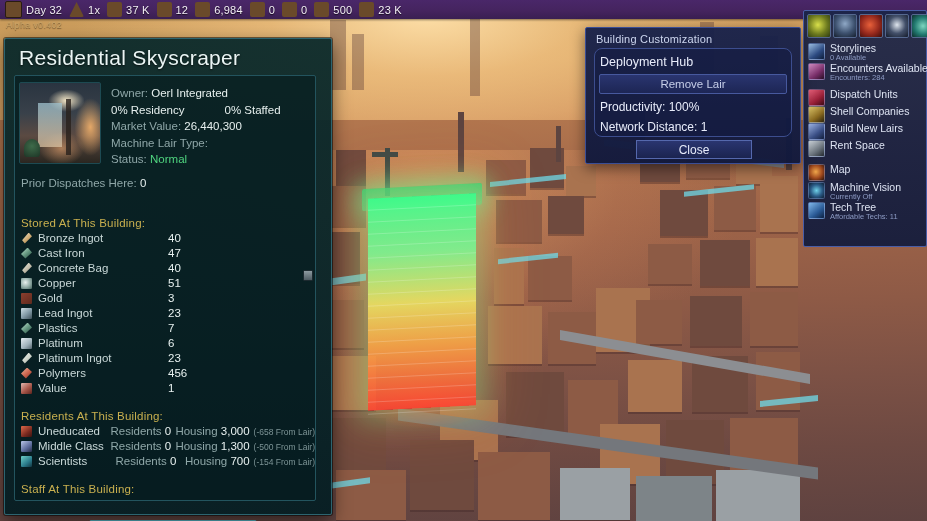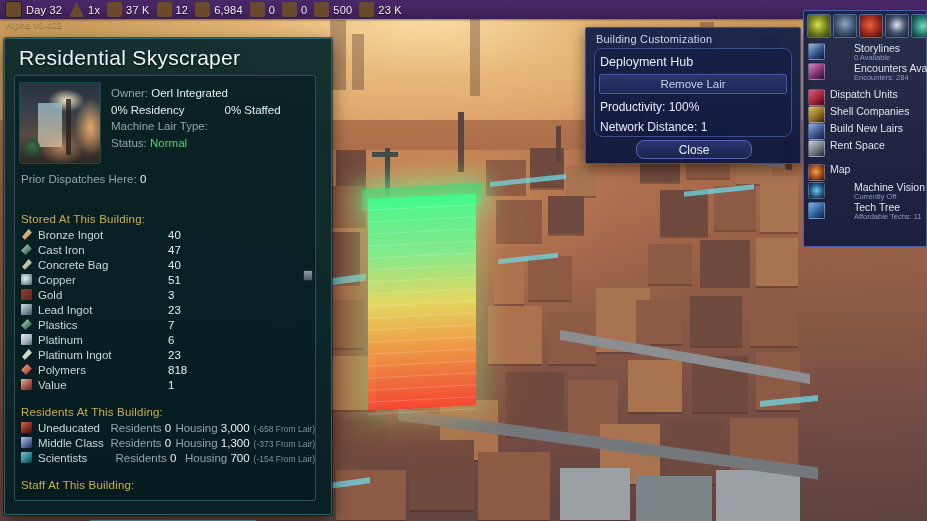--- a/index.html
+++ b/index.html
@@ -215,21 +215,21 @@
     margin:5px 4px 0 4px;height:18px;
     background:linear-gradient(180deg,#2a3570,#1d2655);
     border:1px solid #47599e;border-radius:2px;
     color:#c6cee8;font-size:11.5px;display:flex;align-items:center;justify-content:center;
     cursor:pointer;
   }
   .cd-stat{color:#e8ecfa;font-size:12px;padding:6px 0 0 5px;}
   .cd-close{
     position:absolute;left:50px;top:112px;width:114px;height:17px;
     background:linear-gradient(180deg,#2a3570,#1b2450);
-    border:1px solid #5568ad;border-radius:8px;
+    border:1px solid #5568ad;border-radius:0;
     color:#e6ebfa;font-size:12px;display:flex;align-items:center;justify-content:center;
     cursor:pointer;
   }
 
   
   .sidebar{
     position:absolute;right:0;top:10px;width:122px;height:235px;z-index:50;
     background:linear-gradient(180deg, rgba(26,36,72,.92), rgba(20,28,60,.94));
     border:1px solid #4a5da6;border-radius:2px;
   }
@@ -240,21 +240,21 @@
   }
   .p1{background:radial-gradient(circle at 45% 45%,#d9e04a,#6d7a1f 55%,#2d3a12);}
   .p2{background:radial-gradient(circle at 50% 40%,#8fa8c6,#3e5270 55%,#16202f);}
   .p3{background:radial-gradient(circle at 45% 45%,#e8603a,#94281c 55%,#3a0d0a);}
   .p4{background:radial-gradient(circle at 50% 45%,#dfe6ee,#43506a 52%,#141b2b);}
   .p5{background:radial-gradient(circle at 50% 50%,#7fd6c0,#227a70 55%,#0d2e2c);}
 
   .sb-item{
     display:flex;align-items:flex-start;height:17px;padding-left:4px;cursor:pointer;
   }
-  .sb-item.tall{height:19px;align-items:flex-start;padding-top:1px;gap:24px;}
+  .sb-item.tall{height:19px;align-items:flex-start;padding-top:1px;}
   .sb-ico{
     width:15px;height:15px;margin-right:5px;flex:0 0 auto;border-radius:2px;
     border:1px solid rgba(120,140,190,.5);
   }
   .sb-txt{line-height:1.05;}
   .sb-lbl{color:#dde3f2;font-size:10.5px;white-space:nowrap;}
   .sb-sub{color:#8d9bc4;font-size:7.5px;white-space:nowrap;}
   .i-story{background:linear-gradient(140deg,#9fc2e8,#2d4b82 60%,#0f1e3a);}
   .i-struggle{background:linear-gradient(140deg,#7fd4e8,#2a6d8a 60%,#0e2a38);}
   .i-enc{background:linear-gradient(140deg,#d58fc6,#7a2f6a 60%,#2a0f26);}
@@ -430,20 +430,24 @@
         <div class="hinfo">
           <div class="hrow">
             <span class="k">Owner:</span>
             <span class="v">Oerl Integrated</span>
           </div>
           <div class="hrow hrow-two">
             <span class="v">0% Residency</span>
             <span class="v">0% Staffed</span>
           </div>
           <div class="hrow">
+            <span class="k">Market Value:</span>
+            <span class="v">26,440,300</span>
+          </div>
+          <div class="hrow">
             <span class="k">Machine Lair Type:</span>
             <span class="v"></span>
           </div>
           <div class="hrow">
             <span class="k">Status:</span>
             <span class="v green">Normal</span>
           </div>
         </div>
       </div>
 
@@ -497,21 +501,21 @@
             <span class="iqty">6</span>
           </div>
           <div class="item">
             <span class="iico ri-platingot"></span>
             <span class="iname">Platinum Ingot</span>
             <span class="iqty">23</span>
           </div>
           <div class="item">
             <span class="iico ri-polymers"></span>
             <span class="iname">Polymers</span>
-            <span class="iqty">818</span>
+            <span class="iqty">456</span>
           </div>
           <div class="item">
             <span class="iico ri-rubber"></span>
             <span class="iname">Value</span>
             <span class="iqty">1</span>
           </div>
         </div>
 
       <div style="height:8px;"></div>
 
@@ -520,21 +524,21 @@
           <div class="rrow">
             <span class="iico cl-uned"></span>
             <span class="c1">Uneducated</span>
             <span class="c2"><span>Residents</span> <b>0</b></span>
             <span class="c3"><span>Housing</span> <b>3,000</b><span class="sub">(-658 From Lair)</span></span>
           </div>
           <div class="rrow">
             <span class="iico cl-mid"></span>
             <span class="c1">Middle Class</span>
             <span class="c2"><span>Residents</span> <b>0</b></span>
-            <span class="c3"><span>Housing</span> <b>1,300</b><span class="sub">(-373 From Lair)</span></span>
+            <span class="c3"><span>Housing</span> <b>1,300</b><span class="sub">(-500 From Lair)</span></span>
           </div>
           <div class="rrow">
             <span class="iico cl-sci"></span>
             <span class="c1">Scientists</span>
             <span class="c2"><span>Residents</span> <b>0</b></span>
             <span class="c3"><span>Housing</span> <b>700</b><span class="sub">(-154 From Lair)</span></span>
           </div>
         </div>
 
       <div style="height:8px;"></div>

